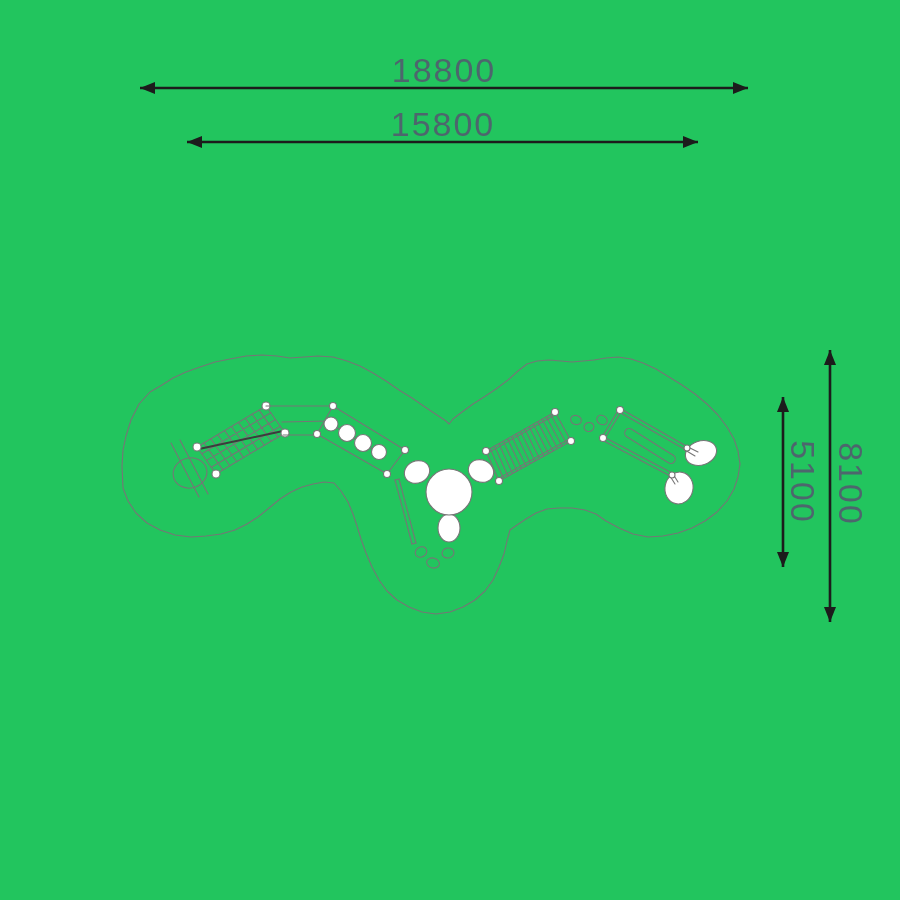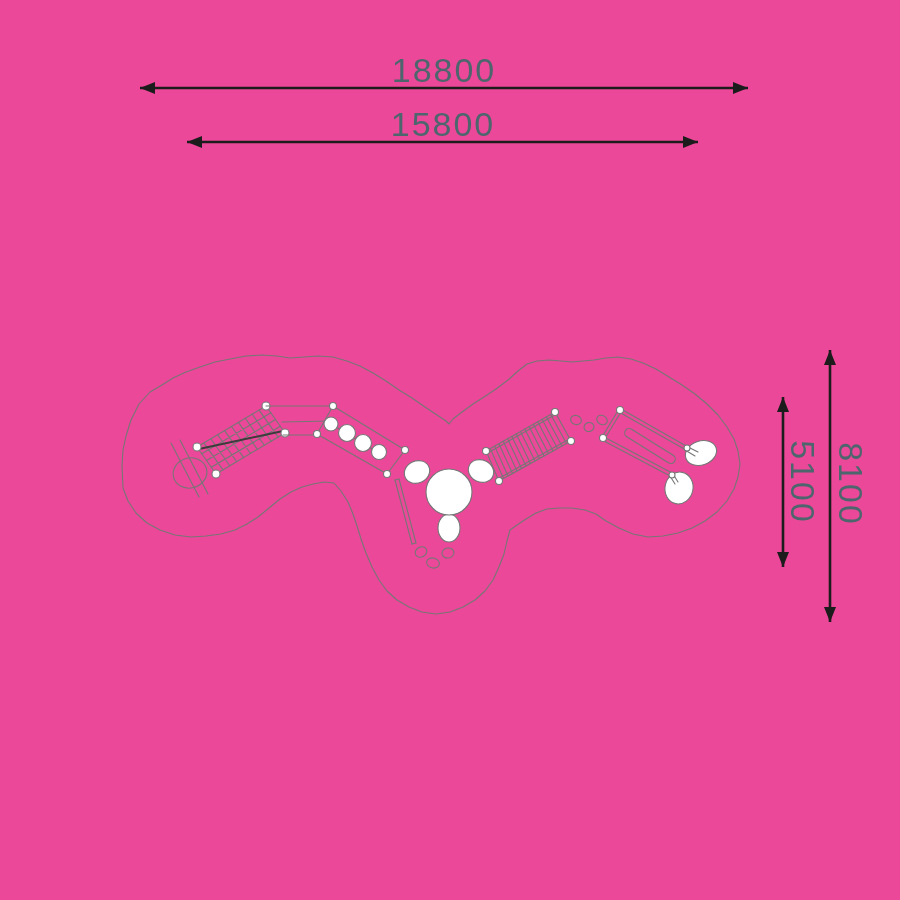--- a/index.html
+++ b/index.html
@@ -1,16 +1,16 @@
 <!DOCTYPE html>
 <html><head>
 <meta charset="utf-8">
 <style>
   html,body{margin:0;padding:0;background:#ffffff;}
-  .canvas{position:relative;width:900px;height:900px;background:#ec4899;overflow:hidden;
+  .canvas{position:relative;width:900px;height:900px;background:#22c55e;overflow:hidden;
           font-family:"Liberation Sans",sans-serif;}
   svg{display:block;}
   .dim{stroke:#1c1c1c;stroke-width:2.6;fill:none;}
   .ln{stroke:#767676;stroke-width:1.1;fill:none;stroke-linejoin:round;stroke-linecap:round;}
   .lnf{stroke:#767676;stroke-width:1.1;fill:#ffffff;}
   .dark{stroke:#3c3c3c;stroke-width:2;fill:none;stroke-linecap:round;}
   .dimtxt{font-family:"Liberation Sans",sans-serif;font-size:34px;letter-spacing:2px;}
 </style>
 </head>
 <body>

